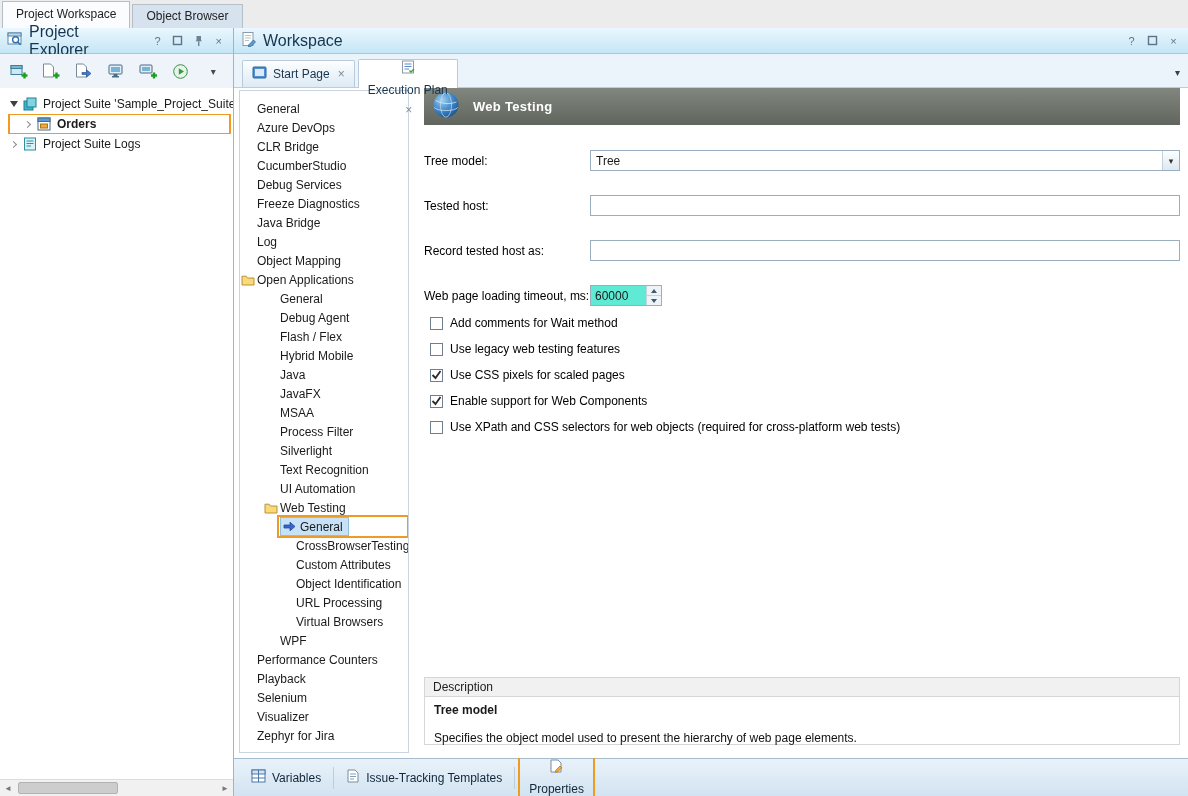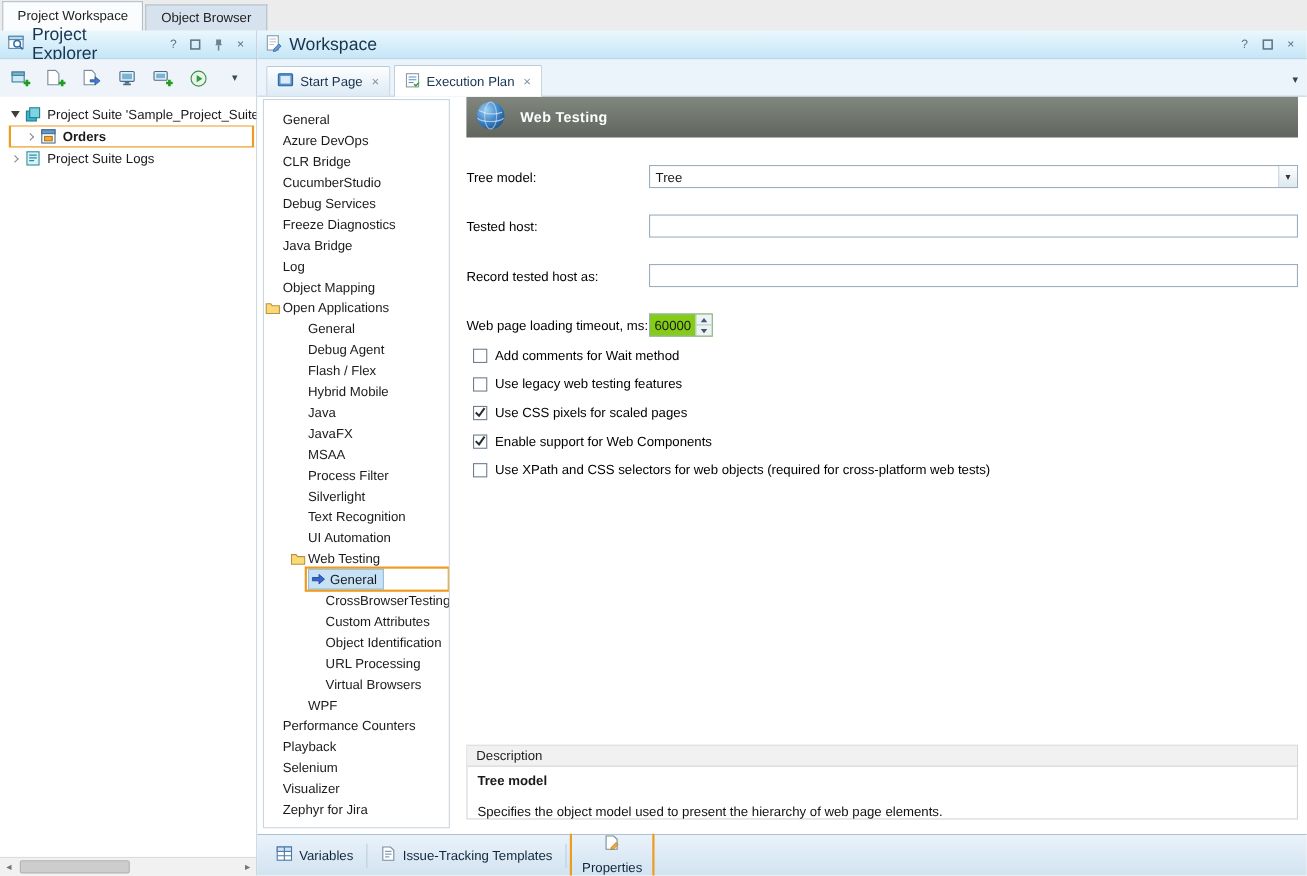--- a/index.html
+++ b/index.html
@@ -45,21 +45,21 @@
   .hscroll { height:17px; flex-shrink:0; background:#f1f1f1; border-top:1px solid #dcdcdc; position:relative; }
   .hs-btn { position:absolute; top:1px; bottom:1px; width:16px; display:flex; align-items:center; justify-content:center; color:#777; font-size:8px; }
   .hs-left { left:0; } .hs-right { right:0; }
   .hs-thumb { position:absolute; top:2px; bottom:2px; left:18px; width:100px; background:#cdcdcd; border:1px solid #b2b2b2; border-radius:2px; }
 
   
   .doc-tabs { height:34px; flex-shrink:0; background:#ebf3fb; border-bottom:1px solid #bccedd; display:flex; align-items:flex-end; padding-left:8px; position:relative; }
   .doc-tab { height:27px; display:flex; align-items:center; gap:6px; padding:0 9px; font-size:12px; color:#17344f;
     border:1px solid #b9cbdb; border-bottom:none; border-radius:2px 2px 0 0; margin-right:3px;
     background:linear-gradient(#fdfefe,#ddeaf5); position:relative; }
-  .doc-tab.active { background:#fff; height:29px; margin-bottom:-1px; z-index:2; }
+  .doc-tab.active { background:#fff; height:29px; margin-bottom:-1px; z-index:2;flex-direction:column; }
   .tab-close { font-size:12px; color:#7b8da0; margin-left:2px; }
   .tab-overflow { position:absolute; right:8px; bottom:9px; font-size:10px; color:#32424f; }
 
   
   .content { flex:1; min-height:0; position:relative; background:#fff; }
 
   .options-nav { position:absolute; left:5px; top:2px; bottom:5px; width:170px; border:1px solid #cbd5df; background:#fff; padding-top:8px; overflow:hidden; }
   .nav-item { position:relative; height:19px; display:flex; align-items:center; font-size:12px; white-space:nowrap; }
   .nav-folder { width:16px; flex-shrink:0; display:flex; align-items:center; }
   .sel-wrap { display:flex; align-items:center; gap:4px; background:#c7e2f6; border:1px solid #8fbede; padding:0 5px 0 2px; height:19px; }
@@ -68,21 +68,21 @@
   .form-area { position:absolute; left:176px; top:0; right:0; bottom:0; padding:0 8px 0 14px; }
   .web-banner { height:37px; margin-bottom:25px; background:linear-gradient(#81877f,#60665e); display:flex; align-items:center; padding-left:8px; }
   .banner-title { color:#fff; font-weight:bold; font-size:13px; margin-left:13px; letter-spacing:0.3px; }
 
   .form-row { display:flex; align-items:center; margin-bottom:7px;margin-top:24px; }
   .form-label { width:166px; flex-shrink:0; font-size:12px; color:#000; }
   .txt-input { flex:1; height:21px; border:1px solid #9aaec0; font-size:12px; padding:0 5px; font-family:"Liberation Sans",sans-serif; background:#fff; color:#000; outline:none; }
   .combo { display:flex; flex:1; height:21px; border:1px solid #9aaec0; background:#fff; }
   .combo-val { flex:1; font-size:12px; padding:3px 5px; }
   .combo-btn { width:17px; border-left:1px solid #c4d2de; background:linear-gradient(#fdfefe,#dde8f0); display:flex; align-items:center; justify-content:center; font-size:9px; color:#333; }
-  .spinner { display:flex; width:58px; height:21px; border:1px solid #9aaec0; background:#84cc16; }
+  .spinner { display:flex; width:72px; height:21px; border:1px solid #9aaec0; background:#5eead4; }
   .spin-val { flex:1; font-size:12px; padding:3px 4px; }
   .spin-btns { width:15px; display:flex; flex-direction:column; border-left:1px solid #c4d2de; }
   .spin-btn { flex:1; display:flex; align-items:center; justify-content:center; background:#eef3f8; }
   .spin-btn + .spin-btn { border-top:1px solid #c4d2de; }
   .tri-up-s { width:0;height:0;border-left:3px solid transparent;border-right:3px solid transparent;border-bottom:4px solid #44576b; }
   .tri-dn-s { width:0;height:0;border-left:3px solid transparent;border-right:3px solid transparent;border-top:4px solid #44576b; }
 
   .chk-group { margin-top:10px; }
   .chk-row { display:flex; align-items:center; gap:7px; margin-left:6px; margin-bottom:12px; }
   .chk-box { width:13px; height:13px; flex-shrink:0; border:1px solid #6f7f8e; background:#fff; display:flex; align-items:center; justify-content:center; }

